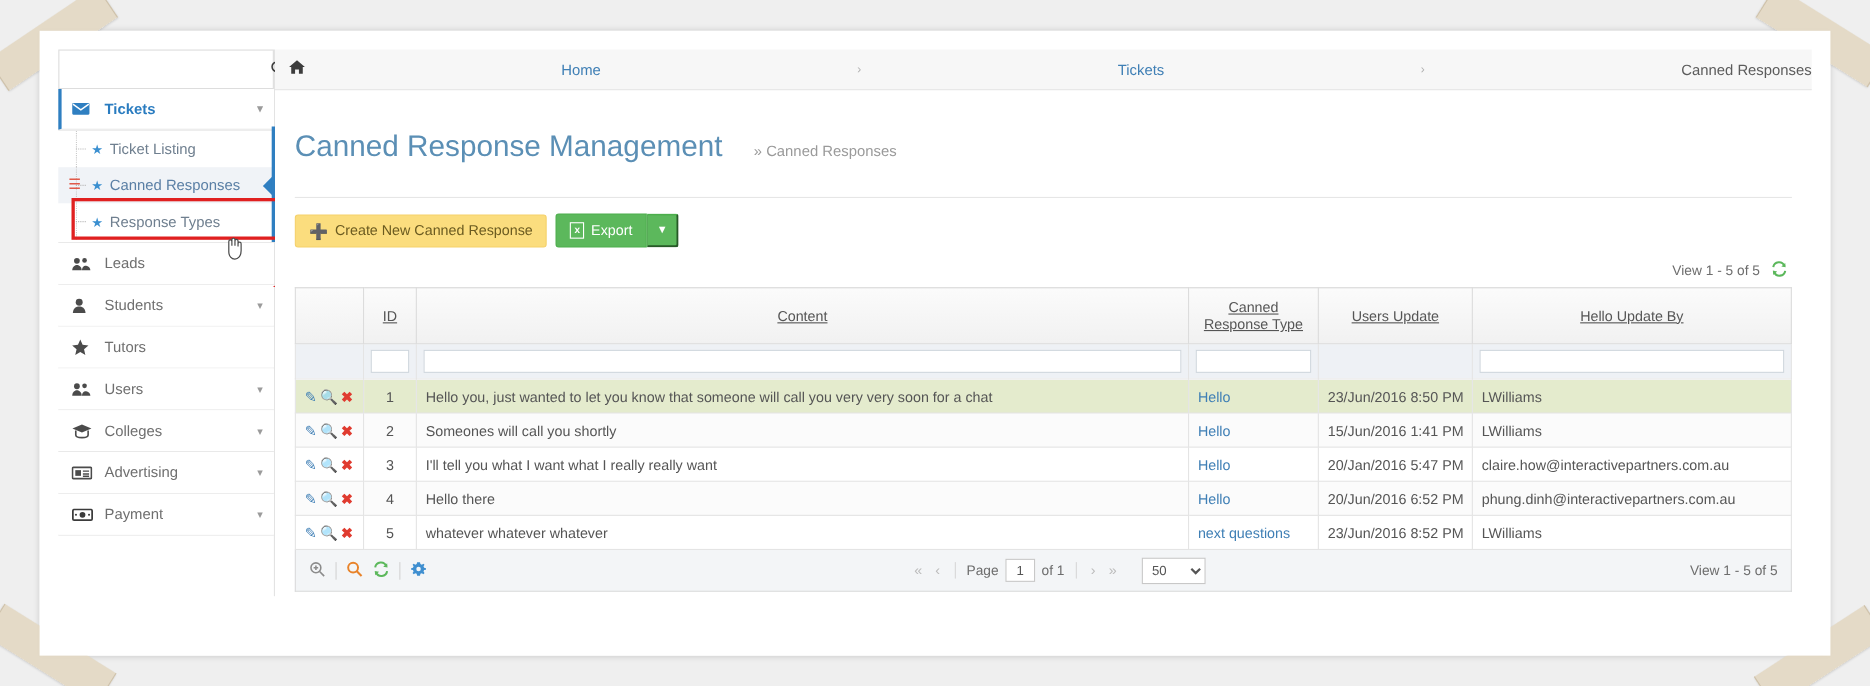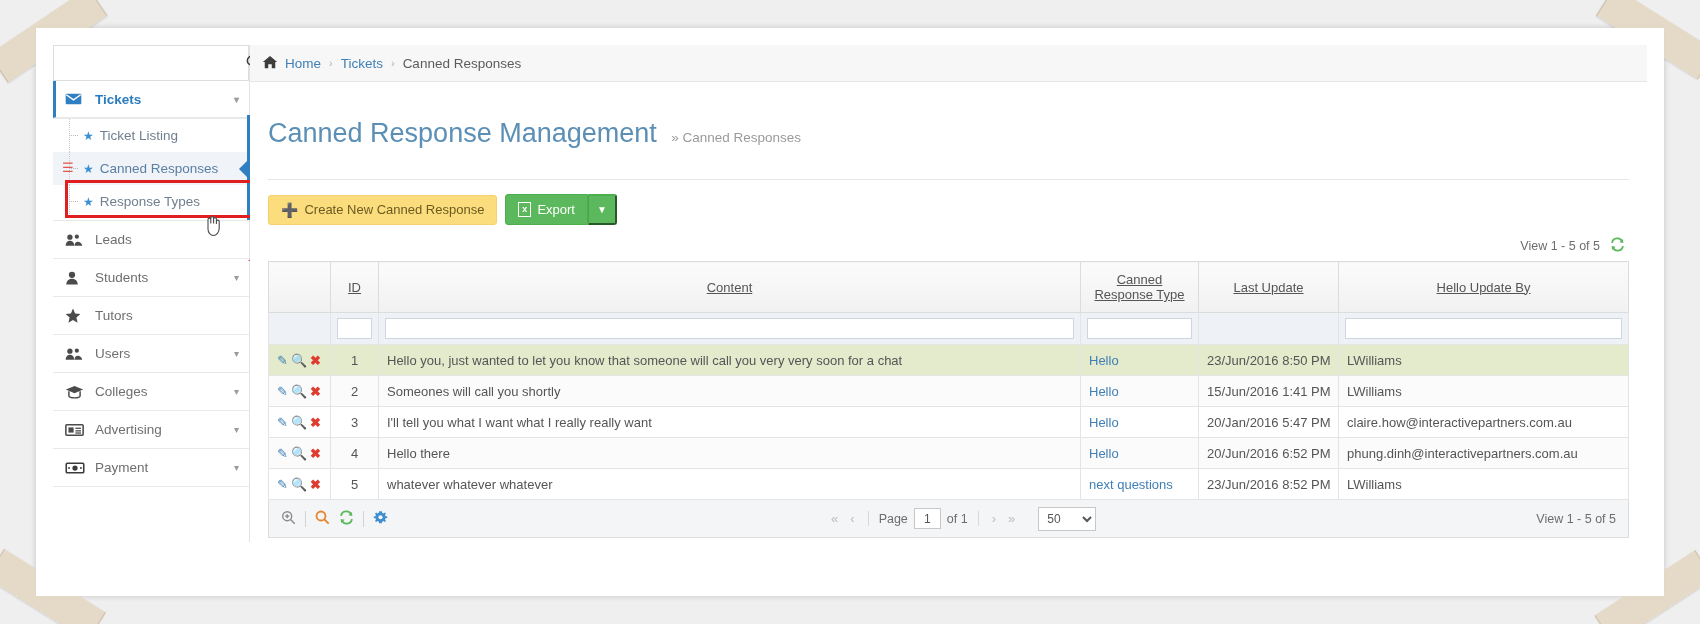--- a/index.html
+++ b/index.html
@@ -116,32 +116,32 @@
   }
   .anno-arrow{ position:absolute; left:200px; top:165px; }
 
   
   .main{
     position:absolute; left:214px; top:17px; right:17px; bottom:54px;
     background:#fff;
   }
   .crumbbar{
     height:37px; background:#f7f7f7; border-bottom:1px solid #e6e6e6;
-    display:flex; align-items:center; padding-left:12px; font-size:13.5px;
+    display:flex; align-items:center; padding-left:12px; font-size:13.5px;justify-content:space-between;
   }
   .crumbbar .home-ico{ color:#3d3d3d; font-size:15px; margin-right:7px; }
   .crumbbar a{ color:#3f7fb5; text-decoration:none; }
   .crumbbar .sep{ color:#b0b0b0; margin:0 8px; font-size:11px; }
   .crumbbar .cur{ color:#5c5c5c; }
 
   .pagehead{ padding:18px 18px 0 18px; }
   .pagetitle{
     font-size:27px; color:#5b8fb5; font-weight:normal; display:inline-block;
   }
-  .pagesub{ font-size:13.5px; color:#9a9a9a; margin-left:10px; }
+  .pagesub{ font-size:13.5px; color:#9a9a9a; margin-left:24px; }
   .hr{ border-bottom:1px solid #e6e6e6; margin:12px 0 0 0; }
 
   .btnbar{ padding:14px 0 0 0; display:flex; align-items:center; gap:8px; }
   .btn{
     font-size:13px; padding:7px 12px; border-radius:3px; cursor:pointer;
     display:inline-flex; align-items:center; gap:6px; border:1px solid transparent;
     font-family:"Liberation Sans", sans-serif; line-height:1;
   }
   .btn-create{ background:#fbdd7e; border-color:#f5d16b; color:#6b5b20; }
   .btn-create .plus{ color:#6b5b20; font-weight:bold; font-size:14px; }
@@ -466,21 +466,21 @@
           <col style="width:118px">
             <col style="width:140px">
             <col style="width:290px">
         </colgroup>
         <thead>
           <tr>
             <th></th>
             <th>ID</th>
             <th>Content</th>
             <th>Canned Response Type</th>
-            <th>Last Update</th>
+            <th>Users Update</th>
             <th>Hello Update By</th>
           </tr>
         </thead>
         <tbody>
           <tr class="filterrow">
             <td class="nofilter"></td>
             <td>
               <input type="text" value="" style="">
             </td>
             <td>

